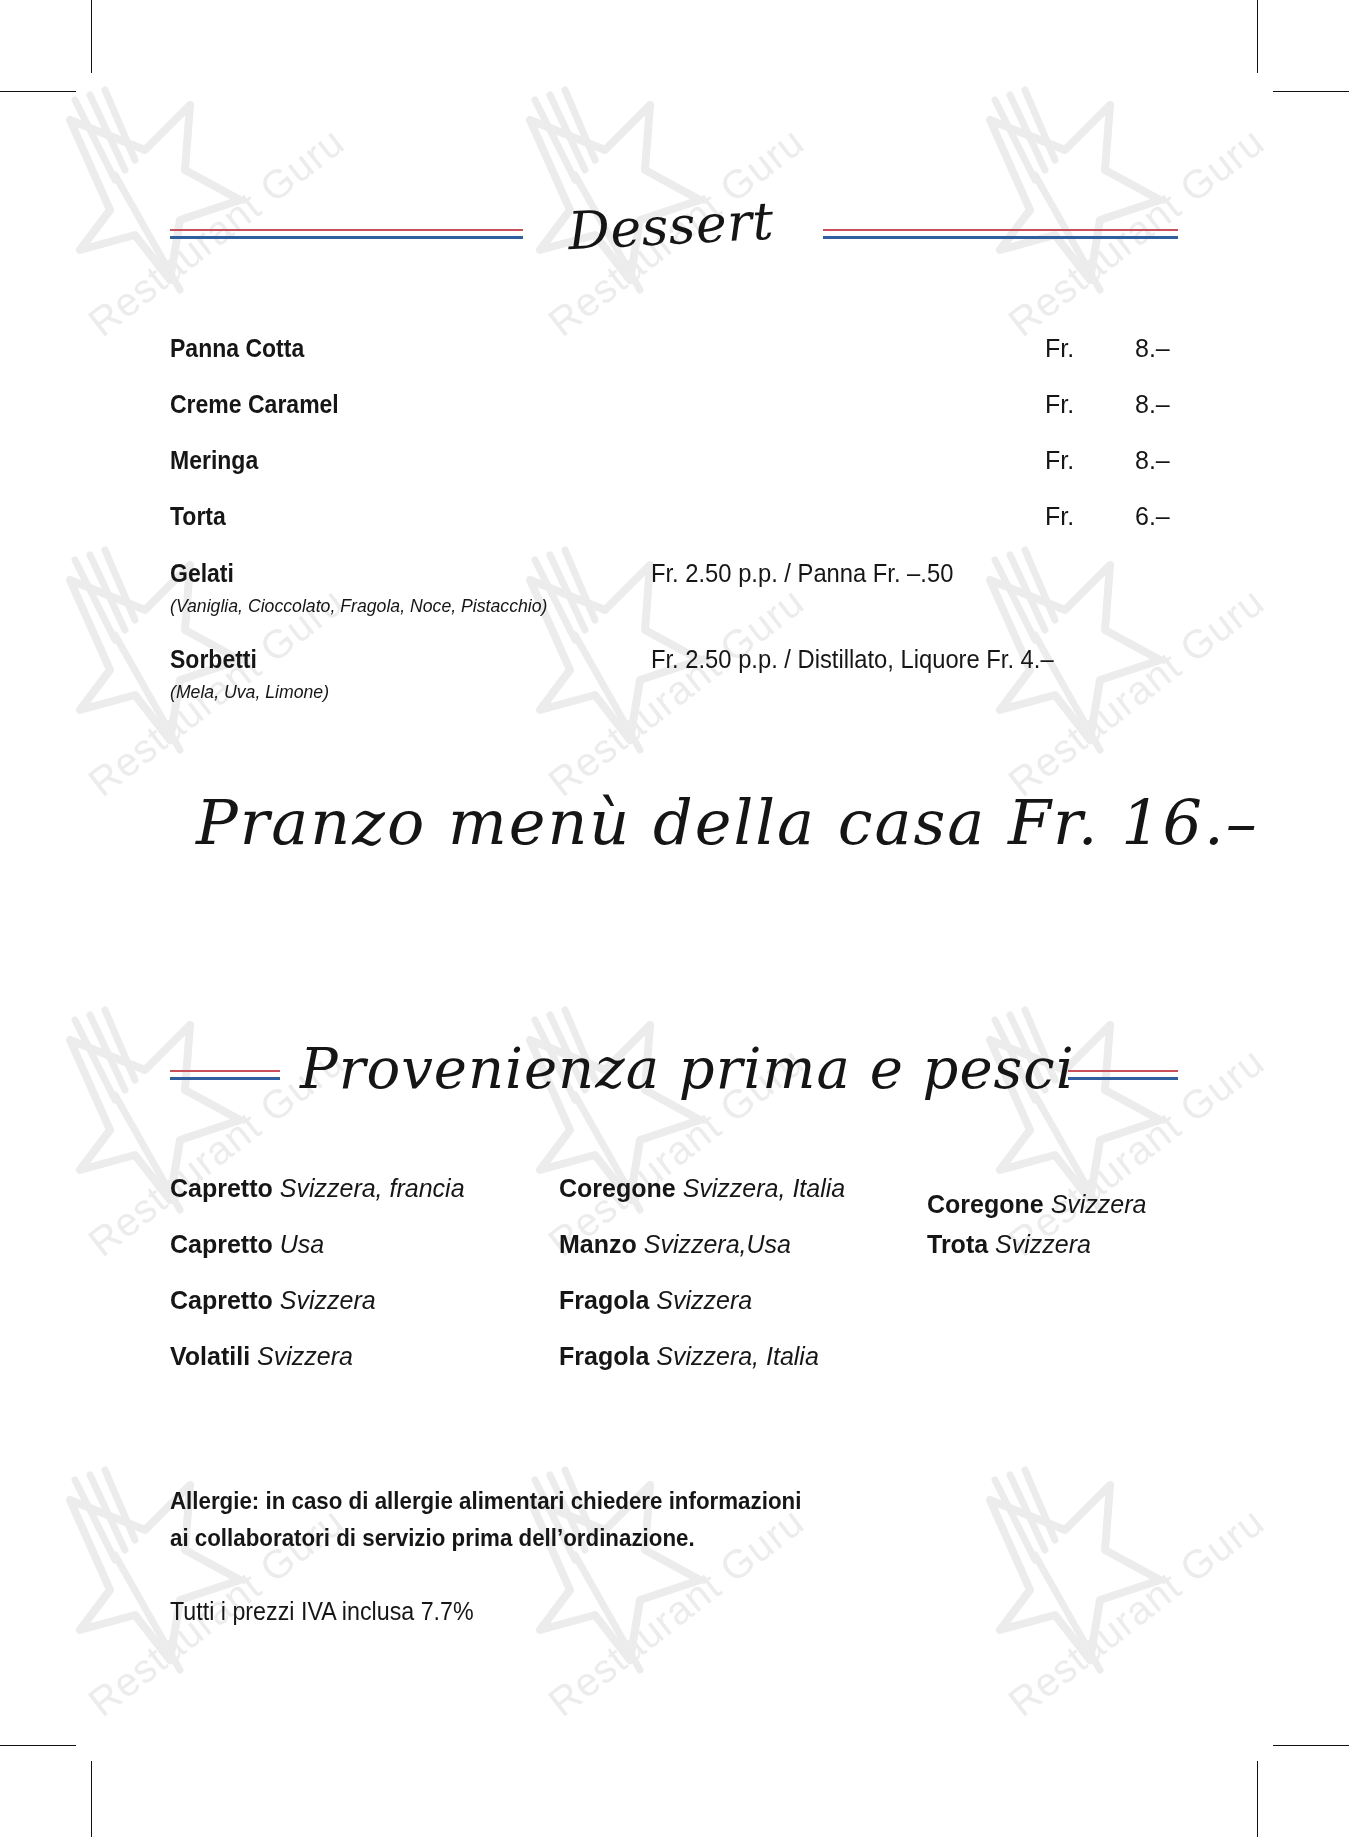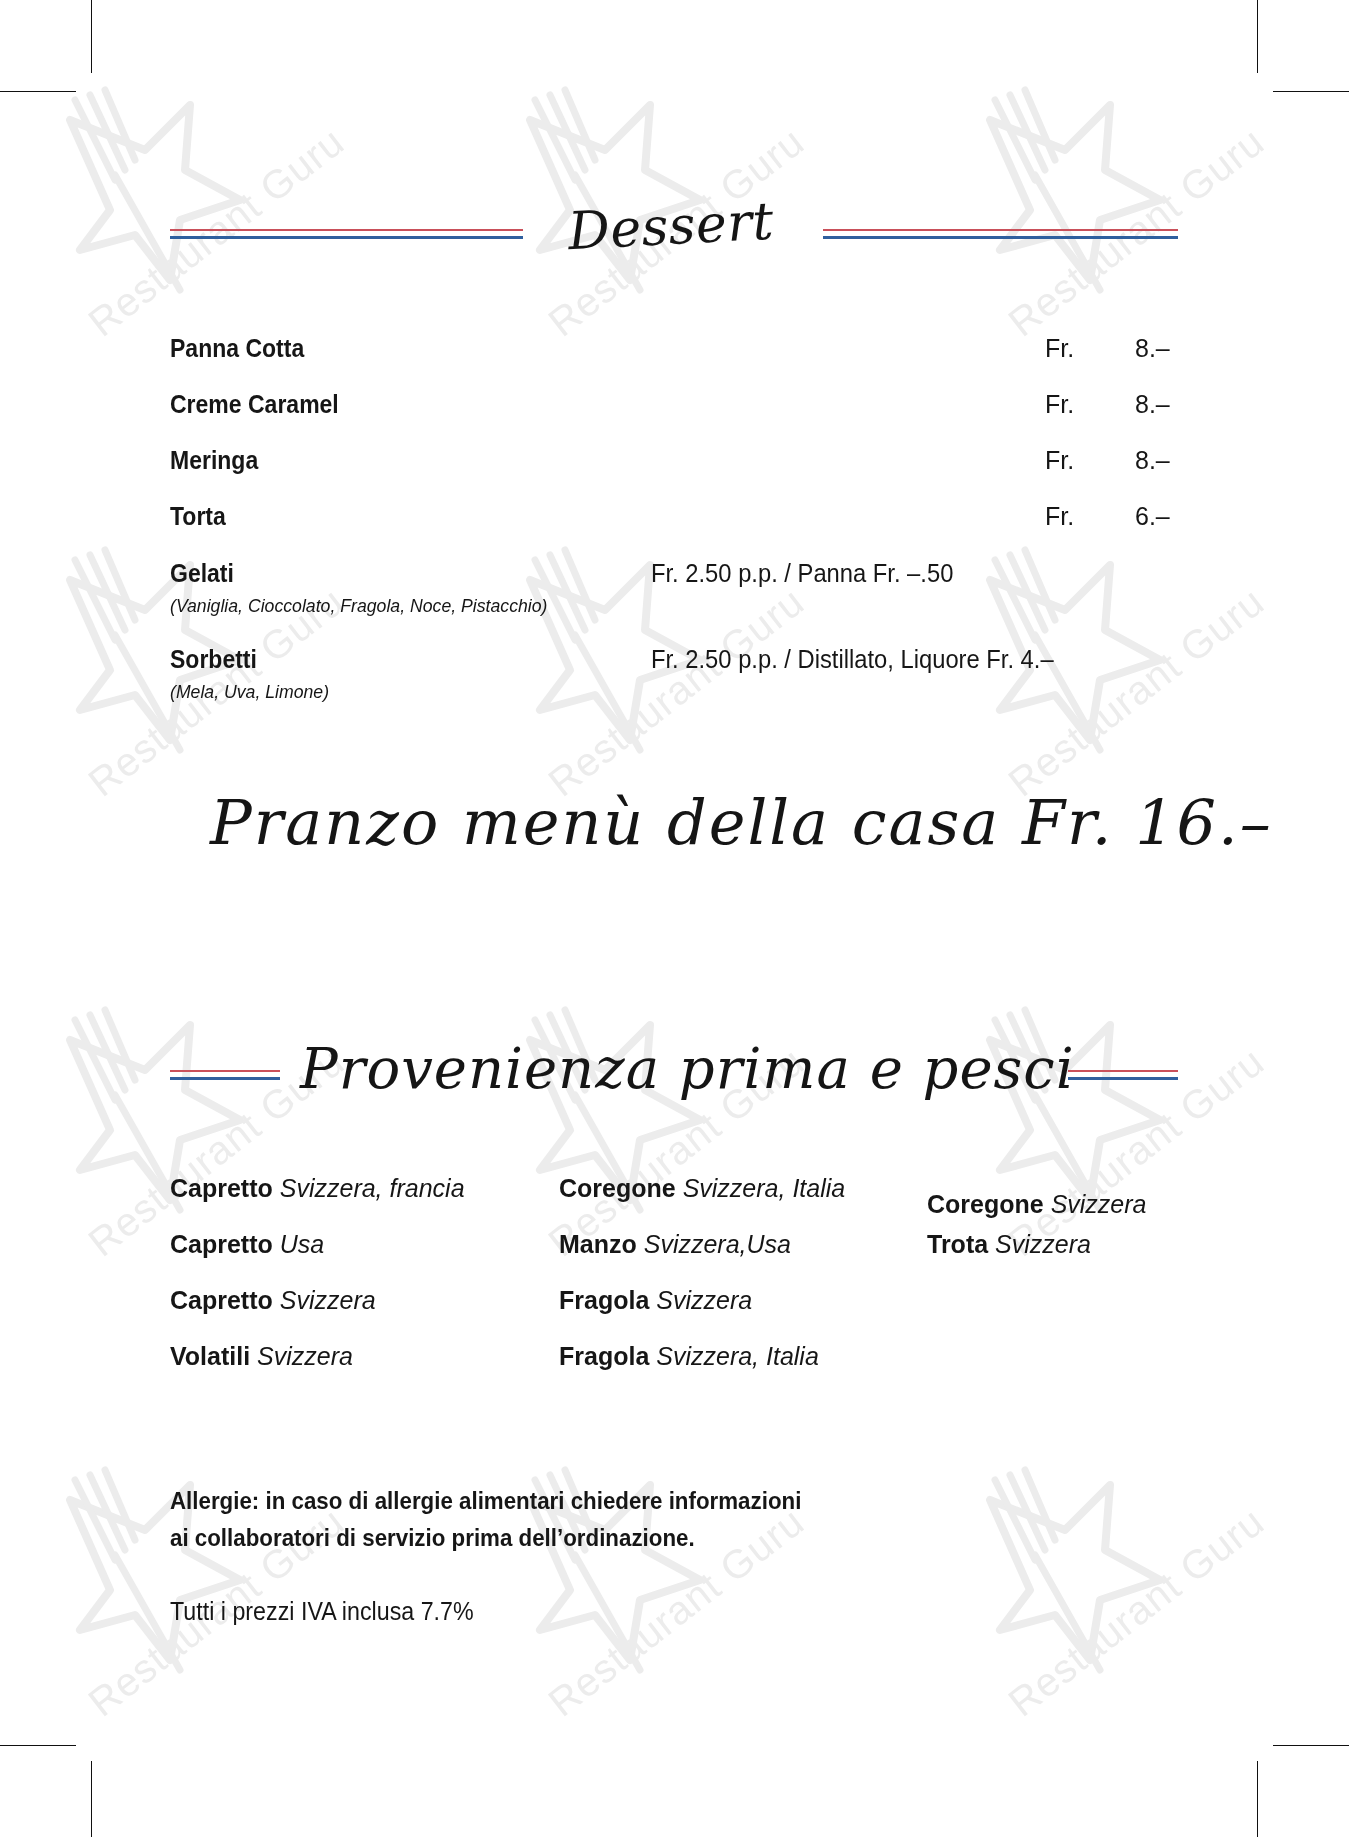--- a/index.html
+++ b/index.html
@@ -194,21 +194,21 @@
   <div class="extra" style="left:651px; top:559px;">Fr. 2.50 p.p. / Panna Fr. –.50</div>
   <div class="sub" style="left:170px; top:595px;">(Vaniglia, Cioccolato, Fragola, Noce, Pistacchio)</div>
 </div>
 
 <div>
   <div class="item-name" style="left:170px; top:645px;">Sorbetti</div>
   <div class="extra" style="left:651px; top:645px;">Fr. 2.50 p.p. / Distillato, Liquore Fr. 4.–</div>
   <div class="sub" style="left:170px; top:681px;">(Mela, Uva, Limone)</div>
 </div>
 
-<div class="script" style="left:210px; top:786px; font-size:62px; letter-spacing:2px;">Pranzo menù della casa Fr. 16.–</div>
+<div class="script" style="left:196px; top:786px; font-size:62px; letter-spacing:2px;">Pranzo menù della casa Fr. 16.–</div>
 
 <div class="rule" style="left:170px; top:1070px; width:110px;">
     <div class="r"></div>
     <div class="b"></div>
   </div>
 <div class="script" style="left:300px; top:1036px; font-size:56px; letter-spacing:1px;">Provenienza prima e pesci</div>
 <div class="rule" style="left:1068px; top:1070px; width:110px;">
     <div class="r"></div>
     <div class="b"></div>
   </div>

